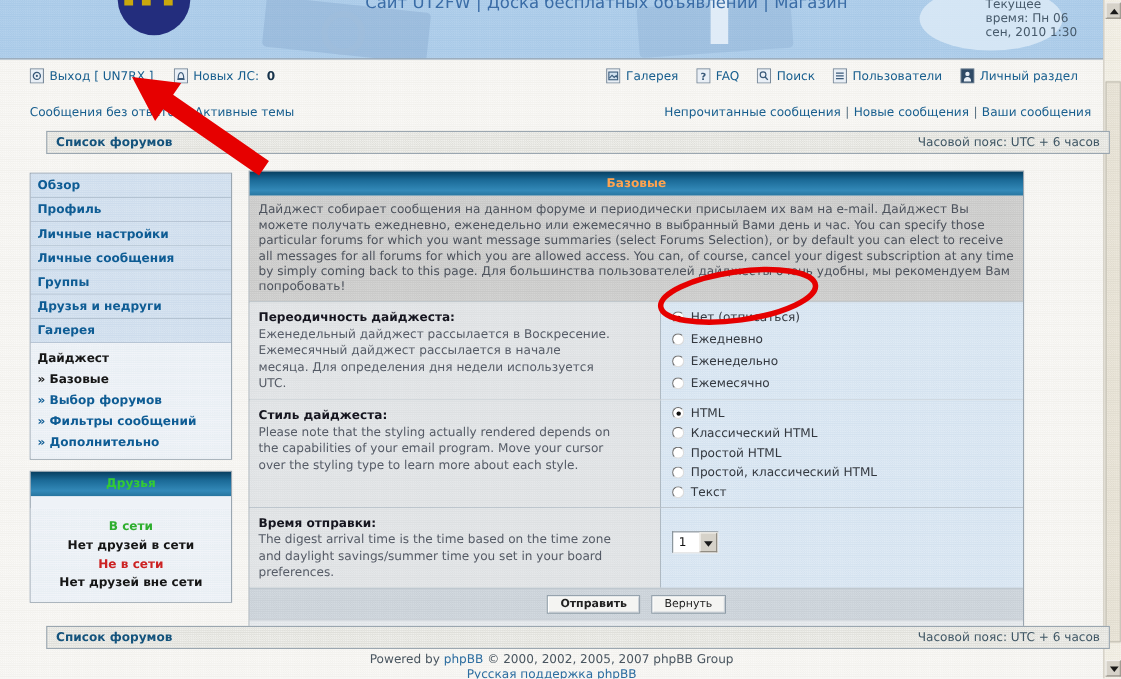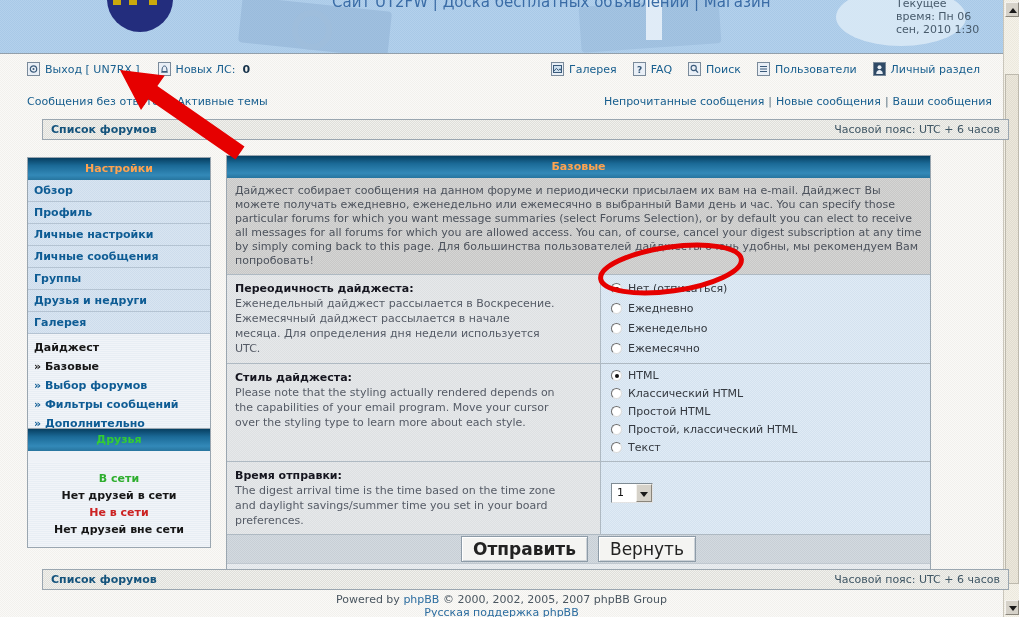--- a/index.html
+++ b/index.html
@@ -115,21 +115,21 @@
              border:1px solid; border-color:#7f8b93 #e3e3e3 #e3e3e3 #7f8b93; cursor:pointer; }
   .fakesel .val { flex:1; padding:2px 0 0 5px; color:#111; }
   .fakesel .dd { width:16px; background:#d6d2c9; border:1px solid; border-color:#f4f2ee #8a867c #8a867c #f4f2ee; position:relative; }
   .fakesel .dd::after { content:''; position:absolute; left:3px; top:7px; width:0; height:0;
                         border-left:4px solid transparent; border-right:4px solid transparent; border-top:5px solid #1a1a1a; }
   .btnrow { height:29px; display:flex; justify-content:center; align-items:center; gap:10px;
             border-top:1px solid #aeb9c2;
             background:#ced5dc;
             background-image:conic-gradient(#d3dae0 25%,#c8cfd6 0 50%,#d3dae0 0 75%,#c8cfd6 0);
             background-size:2px 2px; }
-  .btn { font-family:inherit; font-size:17px; padding:2px 11px; background:#f4f4f2; color:#222;
+  .btn { font-family:inherit; font-size:10px; padding:2px 11px; background:#f4f4f2; color:#222;
          border:1px solid #8d9ba7; box-shadow:inset 1px 1px 0 #fff, inset -1px -1px 0 #ccd2d8; cursor:pointer; }
   .btn.bold { font-weight:bold; }
   .powrow { height:25px; line-height:24px; text-align:center; color:#565c64; border-top:1px solid #c0c8d0;
             background:#e8ebee;
             background-image:conic-gradient(#ebeef1 25%,#e0e4e8 0 50%,#ebeef1 0 75%,#e0e4e8 0);
             background-size:2px 2px; }
 
   
   .footer1 { left:0; top:593px; width:1003px; text-align:center; color:#4a5660; }
   .footer2 { left:0; top:606px; width:1003px; text-align:center; }
@@ -250,21 +250,20 @@
   <div class="abs navlinks" style="right:27px; top:95px;">
     <span class="link">Непрочитанные сообщения</span><span class="sep">|</span><span class="link">Новые сообщения</span><span class="sep">|</span><span class="link">Ваши сообщения</span>
   </div>
 
   <div class="abs bar" style="top:119px;">
     <span class="forum-link">Список форумов</span>
     <span class="tz">Часовой пояс: UTC + 6 часов</span>
   </div>
 
   <div class="abs sidebox" style="top:157px;">
-    <div class="thead">Настройки</div>
     <div class="nav-item">Обзор</div>
     <div class="nav-item">Профиль</div>
     <div class="nav-item">Личные настройки</div>
     <div class="nav-item">Личные сообщения</div>
     <div class="nav-item">Группы</div>
     <div class="nav-item">Друзья и недруги</div>
     <div class="nav-item">Галерея</div>
     <div class="digest-block">
       <div class="blk">Дайджест</div>
       <div class="blk">» Базовые</div>

